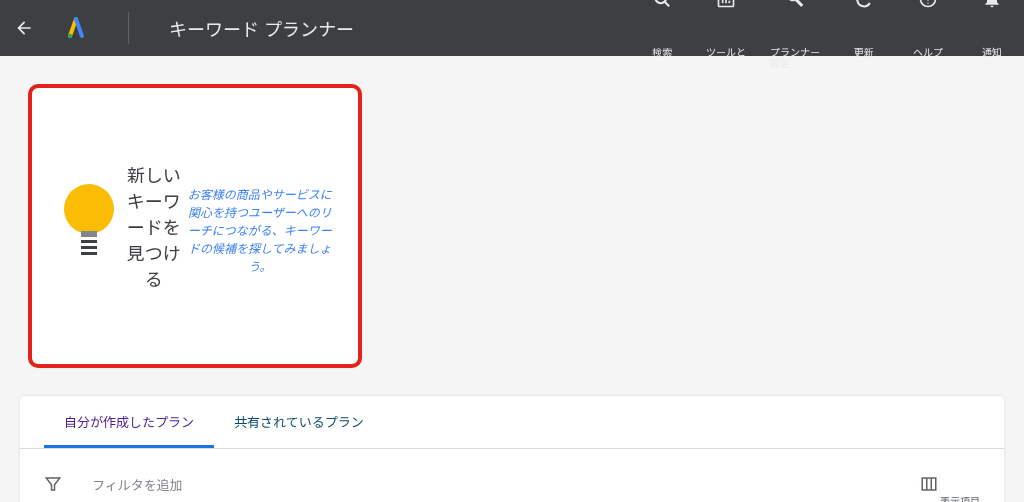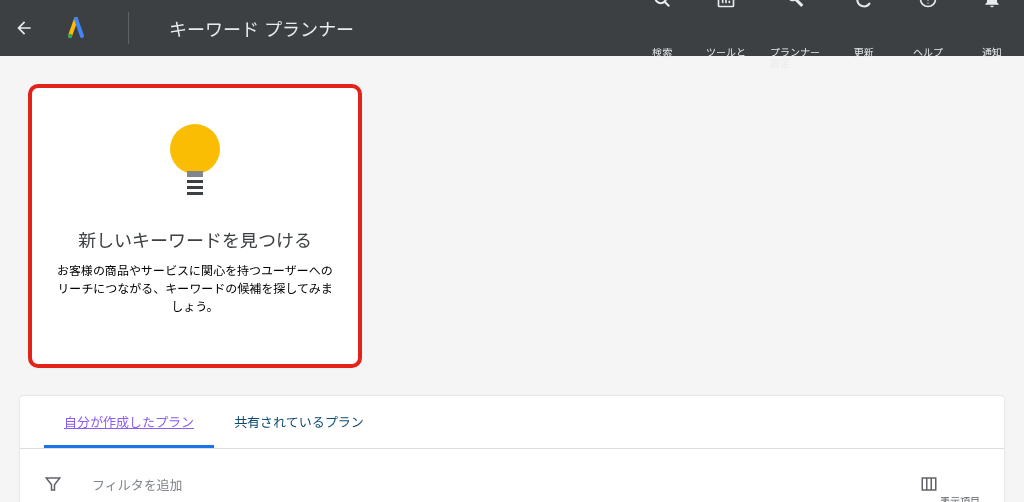--- a/index.html
+++ b/index.html
@@ -13,31 +13,31 @@
   .divider-v { width: 1px; height: 32px; background: #5f6368; margin: 0 12px; }
   .header-title { font-size: 18px; color: #e8eaed; }
   .header-right { margin-left: auto; display: flex; align-items: flex-start; gap: 24px; }
   .nav-item { display: flex; flex-direction: column; align-items: center; gap: 2px; cursor: pointer; min-width: 40px; position: relative; }
   .nav-icon { width: 22px; height: 22px; display: flex; align-items: center; justify-content: center; }
   .nav-label { font-size: 10px; color: #e8eaed; line-height: 1.1; white-space: pre-line; margin-top: 35px; }
   .notif-badge { position: absolute; top: -4px; right: 4px; background: #d93025; color: #fff; border-radius: 50%; width: 14px; height: 14px; font-size: 9px; display: flex; align-items: center; justify-content: center; }
 
   
   .main { padding: 30px 30px 0 30px; display: flex; gap: 50px; }
-  .card { background: #fff; border-radius: 8px; box-shadow: 0 1px 3px rgba(0,0,0,0.15); width: 330px; height: 280px; padding: 30px 24px 20px; display: flex; flex-direction: column; align-items: center; text-align: center; cursor: pointer; }
+  .card { background: #fff; border-radius: 8px; box-shadow: 0 1px 3px rgba(0,0,0,0.15); width: 330px; height: 280px; padding: 30px 24px 20px; display: flex; align-items: center; text-align: center; cursor: pointer; }
   .card.highlighted { outline: 4px solid #e2231a; outline-offset: -2px; }
   .card-icon { width: 100px; height: 90px; margin-bottom: 20px; display:flex; align-items:center; justify-content:center; }
   .card-title { font-size: 18px; color: #3c4043; margin-bottom: 10px; font-weight: 400; }
-  .card-desc { font-size: 12px; color: #000000; line-height: 1.5; }
+  .card-desc { font-size: 12px; color: #3b82f6; line-height: 1.5; font-style: italic; }
 
   
   .bottom { background: #fff; margin: 30px 20px 0; border-radius: 4px 4px 0 0; box-shadow: 0 -1px 2px rgba(0,0,0,.05), 0 1px 3px rgba(0,0,0,.1); }
   .tabs { display: flex; border-bottom: 1px solid #dadce0; padding: 0 24px; }
   .tab { padding: 16px 20px 14px; font-size: 13px; color: #0c4a6e; cursor: pointer; border-bottom: 3px solid transparent; }
-  .tab.active { color: #8b5cf6; border-bottom-color: #1a73e8; text-decoration: underline; }
+  .tab.active { color: #4c1d95; border-bottom-color: #1a73e8; }
   .filter-row { display: flex; align-items: center; padding: 12px 24px; font-size: 13px; color: #80868b; }
   .filter-icon { width: 18px; height: 18px; margin-right: 30px; }
   .columns-btn { margin-left: auto; display: flex; align-items: center; gap: 2px; cursor: pointer; color:#5f6368; }
   .columns-btn .nav-label { font-size:10px; color:#5f6368; }
 </style>
 </head>
 <body>
 
 <div class="header">
   <div class="header-left">

